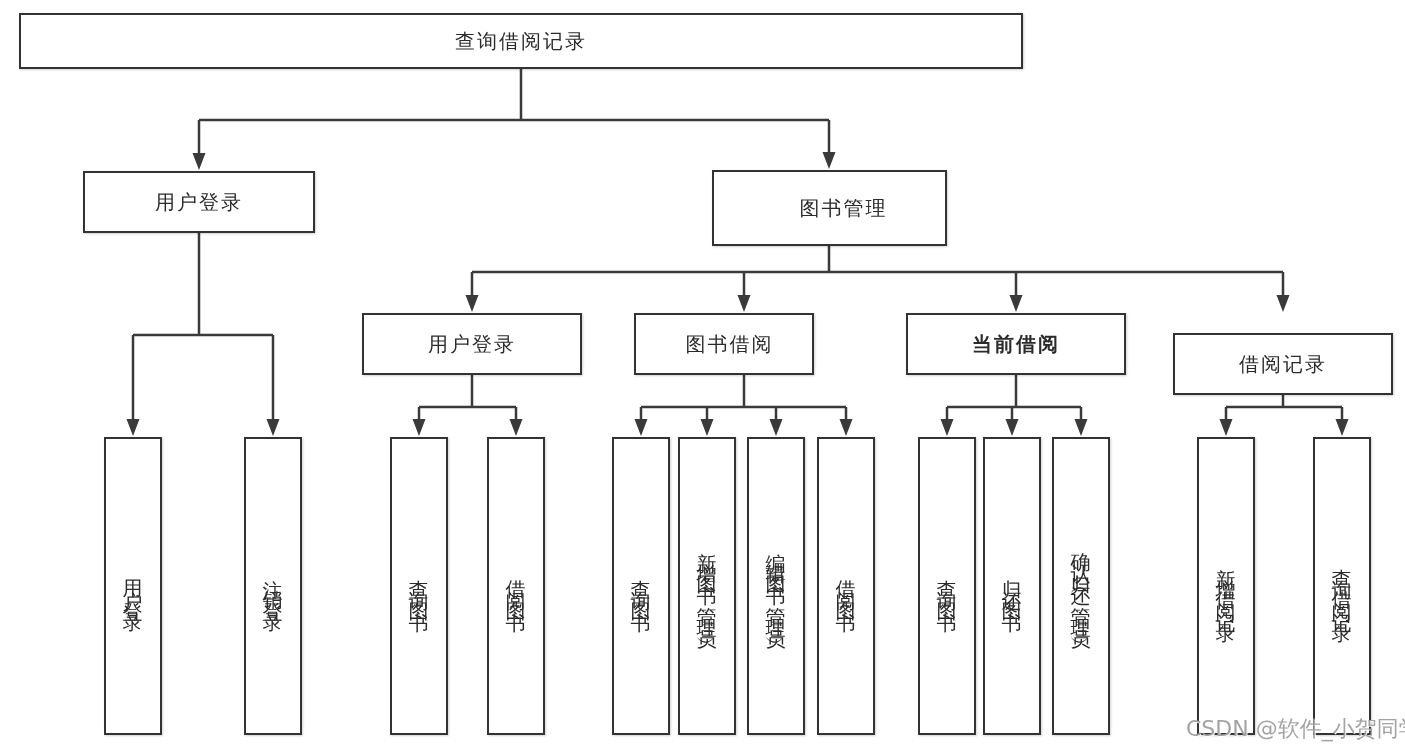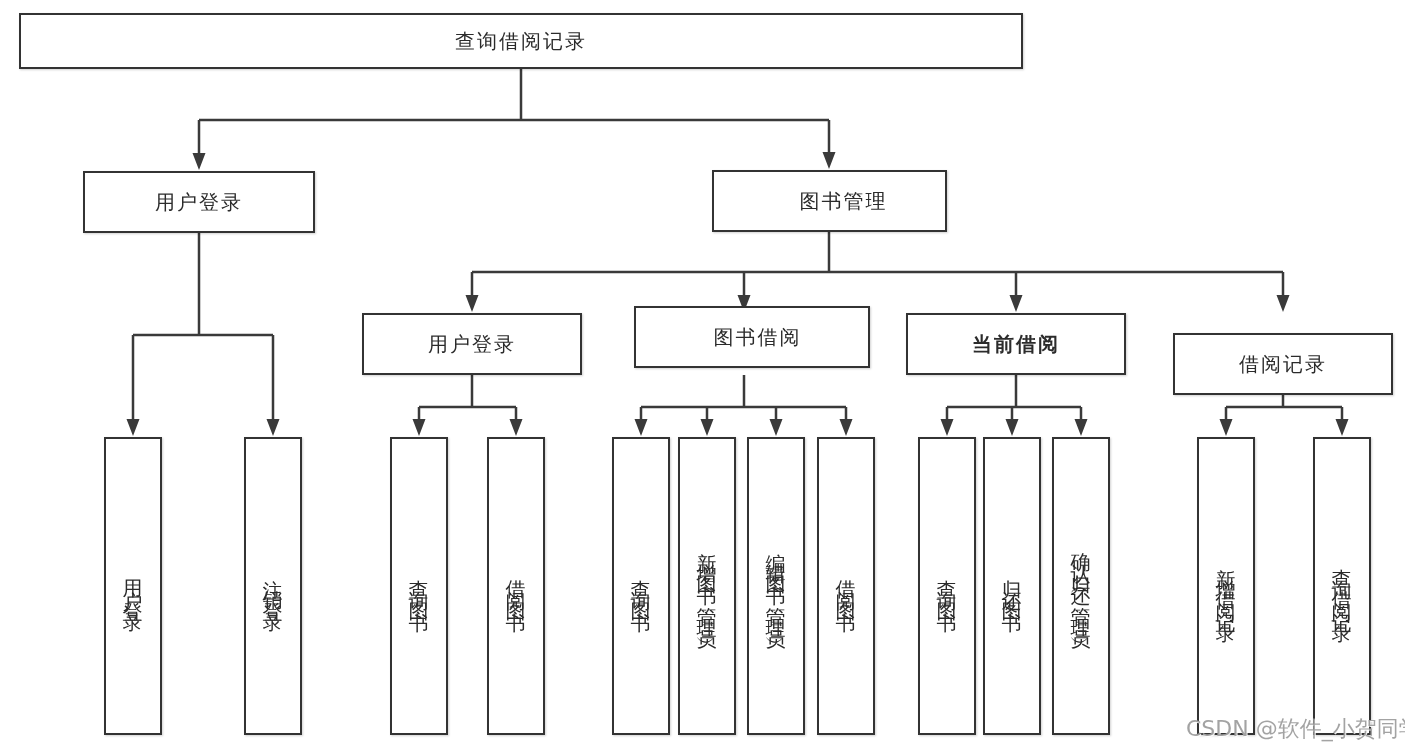--- a/index.html
+++ b/index.html
@@ -89,28 +89,28 @@
     <path fill="#3a3a3a" stroke="none" d="M1226 436 L1219.5 419 L1232.5 419 Z M1342 436 L1335.5 419 L1348.5 419 Z"></path>
   </svg>
 
   <div class="box h" style="left:19px; top:13px; width:1004px; height:56px;">
     <span>查询借阅记录</span>
   </div>
 
   <div class="box h" style="left:83px; top:171px; width:232px; height:62px;">
     <span>用户登录</span>
   </div>
-  <div class="box h" style="left:712px; top:170px; width:235px; height:62px;padding-left:28px;">
+  <div class="box h" style="left:712px; top:170px; width:235px; height:76px;padding-left:28px;">
     <span>图书管理</span>
   </div>
 
   <div class="box h" style="left:362px; top:313px; width:220px; height:62px;">
     <span>用户登录</span>
   </div>
-  <div class="box h" style="left:634px; top:306px; width:236px; height:62px;padding-left:11px;">
+  <div class="box h" style="left:634px; top:313px; width:180px; height:62px;padding-left:11px;">
     <span>图书借阅</span>
   </div>
   <div class="box h" style="left:906px; top:313px; width:220px; height:62px;font-weight:bold;">
     <span>当前借阅</span>
   </div>
   <div class="box h" style="left:1173px; top:313px; width:220px; height:62px;margin-top:20px;">
     <span>借阅记录</span>
   </div>
 
   <div class="box leaf" style="left:104px;">

